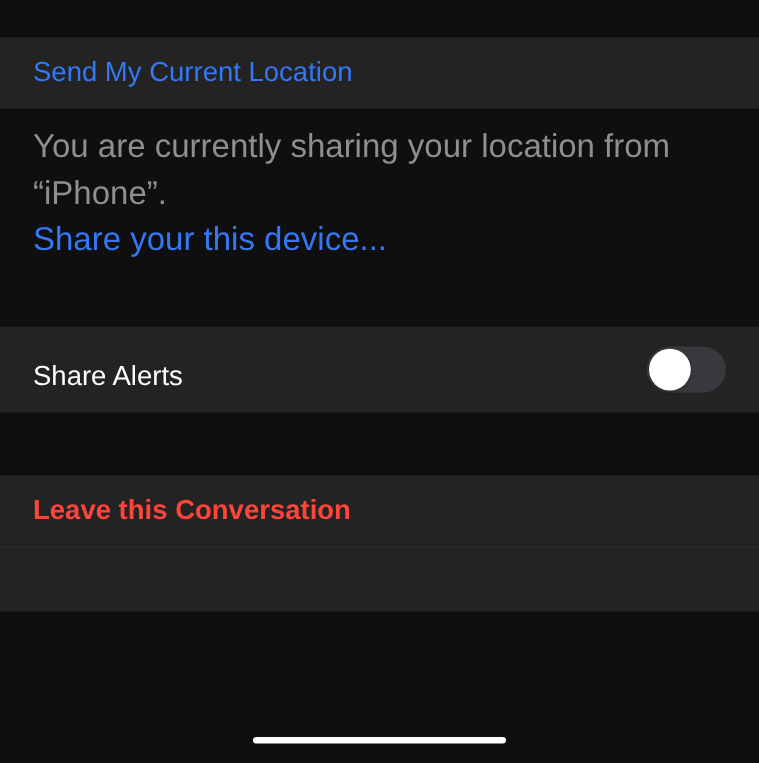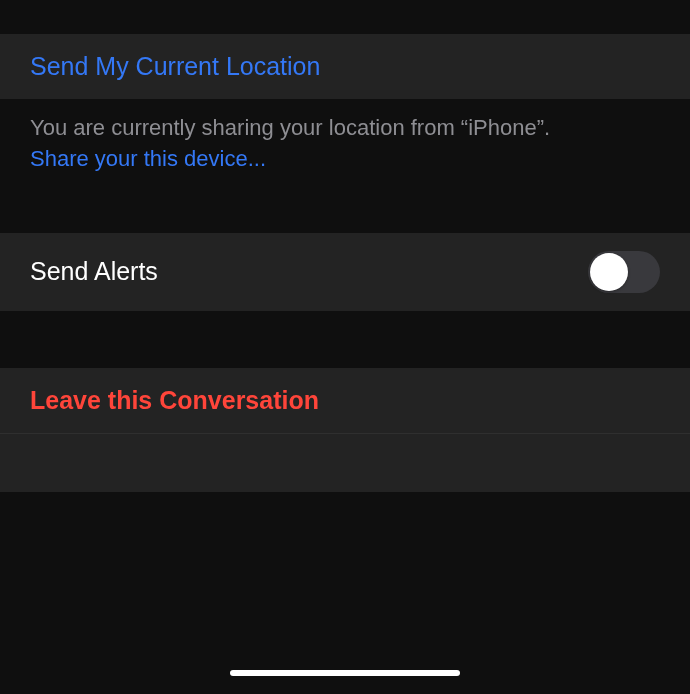--- a/index.html
+++ b/index.html
@@ -19,41 +19,41 @@
       background: #232323;
     }
     .spacer-top {
       height: 34px;
     }
     .row {
       padding: 18px 30px;
       font-size: 25px;
       border-bottom: 1px solid rgba(255,255,255,0.06);
       display: flex;
-      align-items: center;
+      align-items: flex-end;
       justify-content: space-between;
     }
     .row:last-child {
       border-bottom: none;
     }
     .blue-text {
       color: #3478f6;
       font-weight: 400;
     }
     .white-text {
       color: #ffffff;
       font-weight: 400;
     }
     .red-text {
       color: #ff453a;
       font-weight: 700;
     }
     .footer-text {
       padding: 14px 30px 18px 30px;
-      font-size: 22px;
+      font-size: 30px;
       color: #8e8e93;
       line-height: 1.4;
     }
     .footer-link {
       color: #3478f6;
       display: block;
     }
     .section-gap {
       height: 40px;
     }
@@ -105,21 +105,21 @@
 
 <div class="footer-text">
   <span>You are currently sharing your location from “iPhone”.</span>
   <span class="footer-link">Share your this device...</span>
 </div>
 
 <div class="section-gap"></div>
 
 <div class="group">
   <div class="row">
-    <span class="white-text">Send Alerts</span>
+    <span class="white-text">Share Alerts</span>
     <div class="toggle">
       <div class="toggle-knob"></div>
     </div>
   </div>
 </div>
 
 <div class="section-gap-lg"></div>
 
 <div class="group">
   <div class="row">

